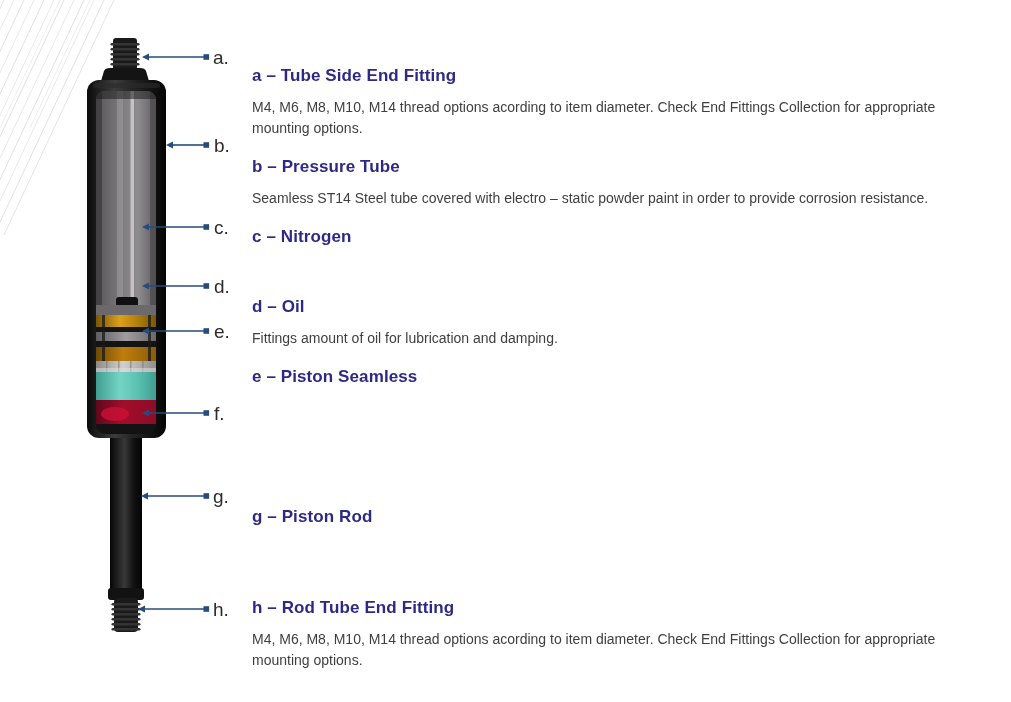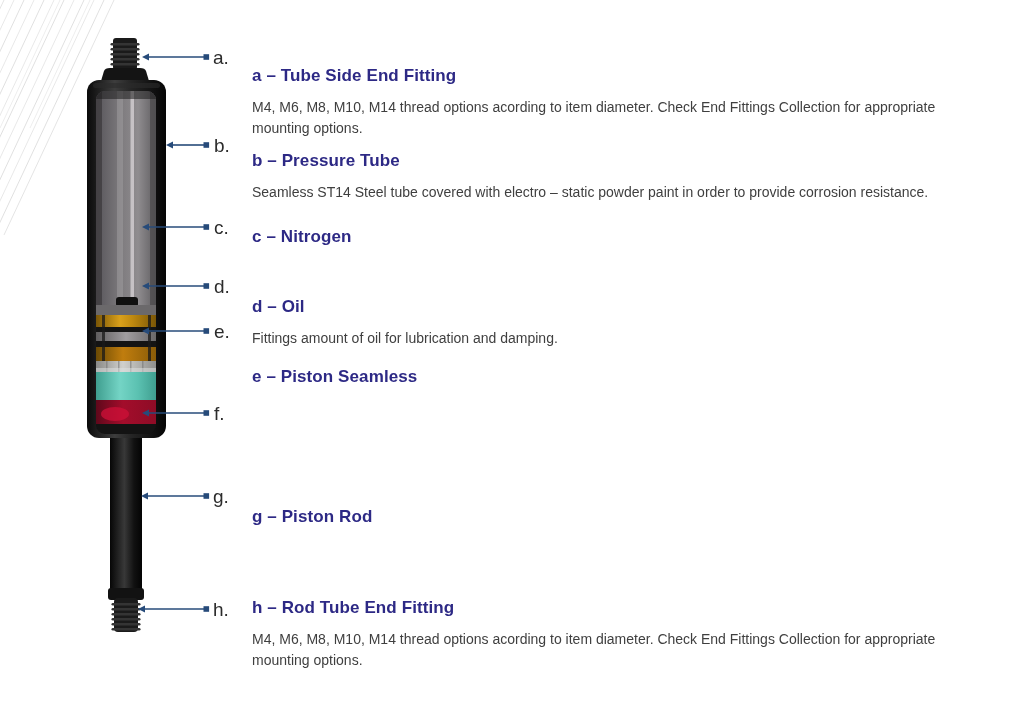--- a/index.html
+++ b/index.html
@@ -15,21 +15,21 @@
   .content{position:absolute;left:252px;top:0;width:700px;}
   .section{position:absolute;left:0;width:695px;}
   .section h3{
     margin:7px 0 10px 0;font-size:17px;font-weight:700;line-height:22px;
     color:var(--heading-color,#2d2985);letter-spacing:.1px;
   }
   .section p{
     margin:0;font-size:14px;line-height:21px;color:var(--body-color,#3f3f3f);
     max-width:690px;
   }
-  .sec-a{top:58px;} .sec-b{top:143px;} .sec-c{top:219px;} .sec-d{top:289px;}
+  .sec-a{top:58px;} .sec-b{top:149px;} .sec-c{top:219px;} .sec-d{top:289px;}
   .sec-e{top:359px;} .sec-f{top:429px;} .sec-g{top:499px;} .sec-h{top:590px;}
 </style>
 </head>
 <body>
 
 <div class="stage">
 
   <svg class="diagram-svg" width="260" height="702" viewBox="0 0 260 702">
     <defs>
       <linearGradient id="tubeG" x1="0" y1="0" x2="1" y2="0">

